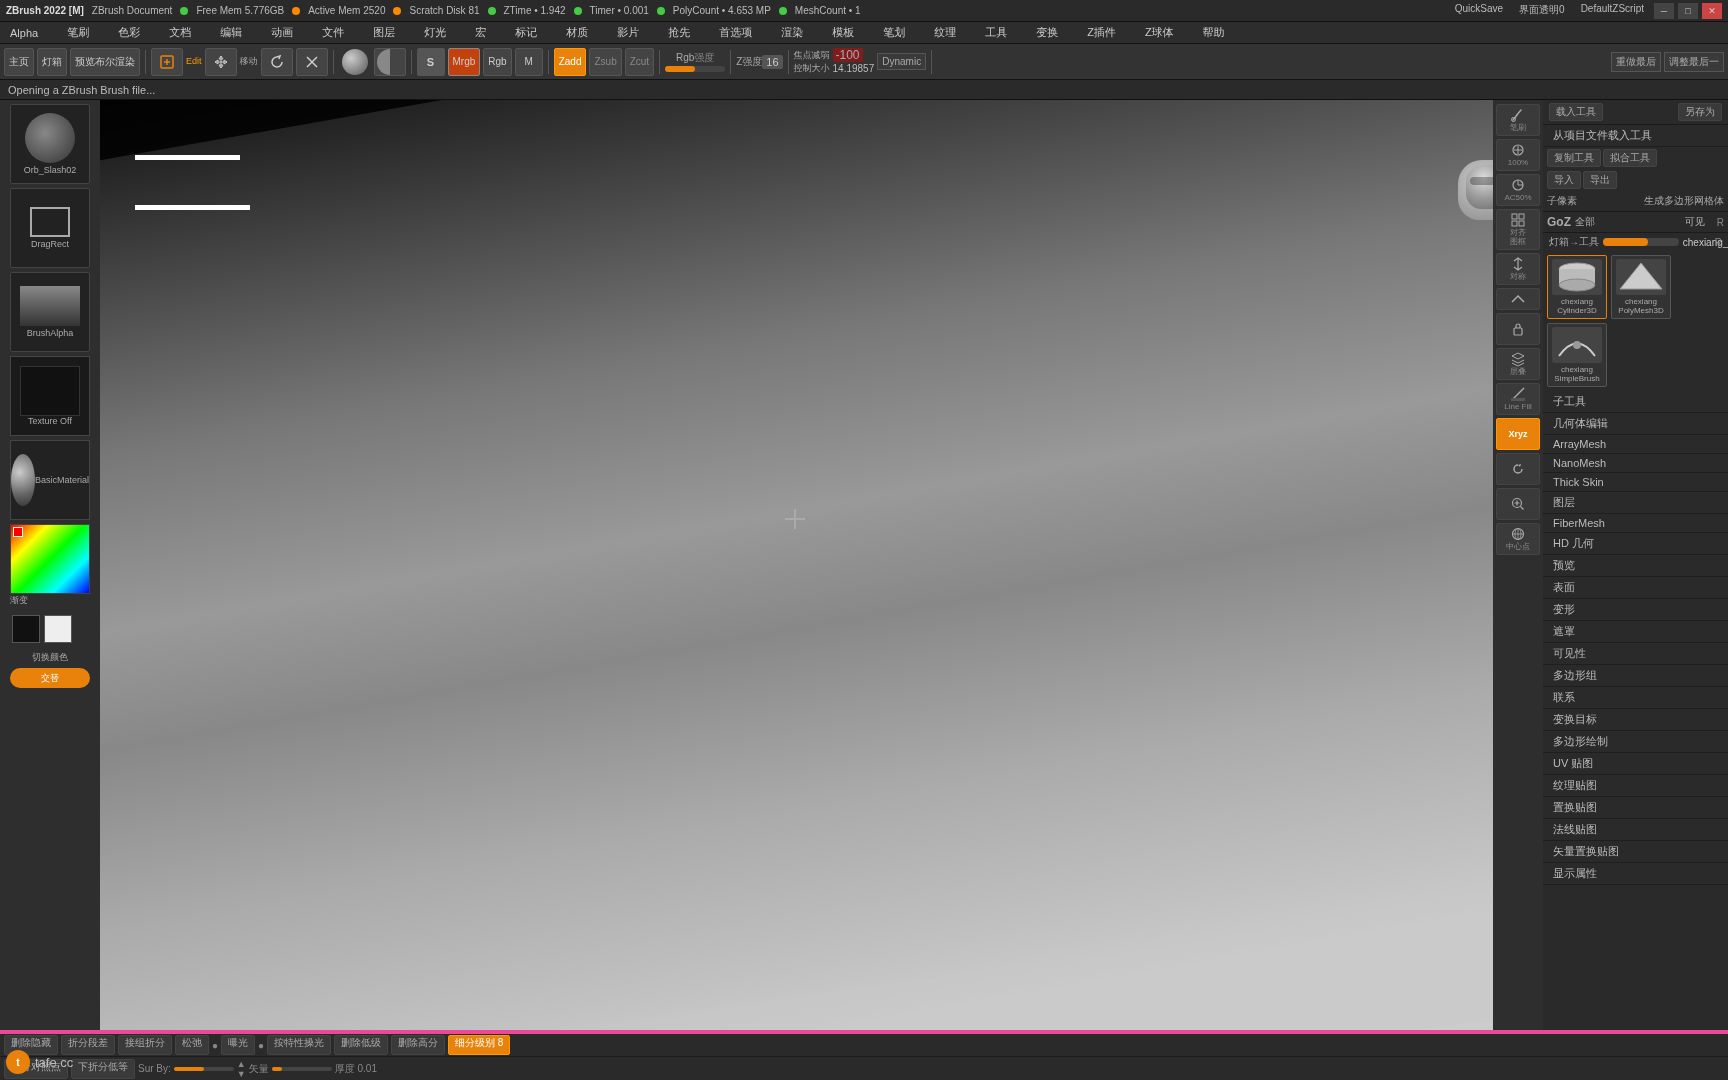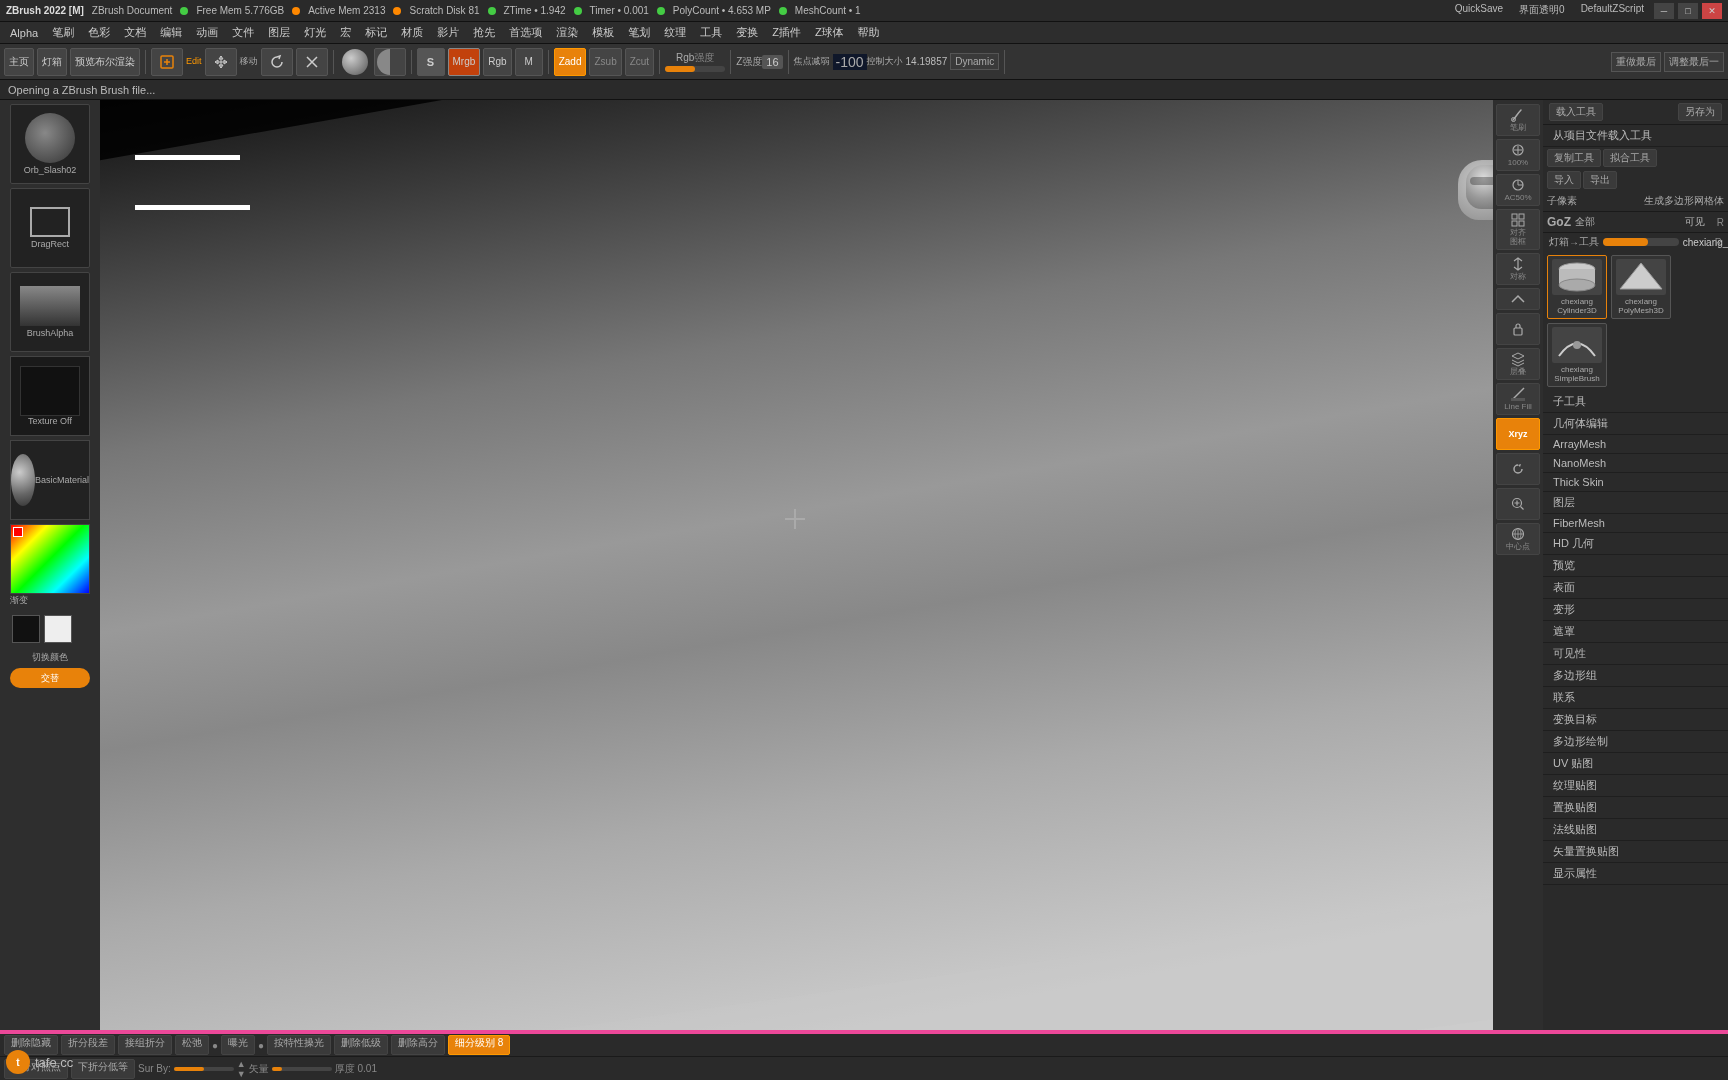--- a/index.html
+++ b/index.html
@@ -51,21 +51,21 @@
       top: 22px; left: 0; right: 0;
       height: 22px;
       background: #2d2d2d;
       display: flex;
       align-items: center;
       padding: 0 4px;
       font-size: 11px;
       color: #ccc;
       z-index: 100;
       border-bottom: 1px solid #111;
-      gap: 2px;
+      gap: 17px;
     }
     .menu-item {
       padding: 2px 6px;
       cursor: pointer;
       border-radius: 2px;
       white-space: nowrap;
     }
 
     
     #toolbar {
@@ -447,21 +447,21 @@
 </head>
 <body>
 
 <div id="titlebar">
   <div class="title-section">
     <span class="title-app">ZBrush 2022 [M]</span>
     <span>ZBrush Document</span>
     <span class="dot dot-green"></span>
     <span>Free Mem 5.776GB</span>
     <span class="dot dot-orange"></span>
-    <span>Active Mem <span>2313</span></span>
+    <span>Active Mem <span>2520</span></span>
     <span class="dot dot-orange"></span>
     <span>Scratch Disk <span>81</span></span>
     <span class="dot dot-green"></span>
     <span>ZTime • <span>1.942</span></span>
     <span class="dot dot-green"></span>
     <span>Timer • <span>0.001</span></span>
     <span class="dot dot-green"></span>
     <span>PolyCount • <span>4.653 MP</span></span>
     <span class="dot dot-green"></span>
     <span>MeshCount • <span>1</span></span>
@@ -563,24 +563,24 @@
       </div>
     </div>
   </div>
   <div class="toolbar-divider"></div>
   <div style="display:flex;flex-direction:row;align-items:center;">
     <div class="intensity-label">Z强度</div>
     <div class="intensity-value">16</div>
   </div>
   <div class="toolbar-divider"></div>
 
-  <div style="display:flex;flex-direction:row;font-size:9px;color:#aaa;text-align:right;">
+  <div style="display:flex;flex-direction:column;font-size:9px;color:#aaa;text-align:right;">
     <div style="display:flex;align-items:center;gap:3px;">
       <span>焦点减弱</span>
-      <span style="background:#0f172a;padding:0 3px;font-size:14px;">-100</span>
+      <span style="background:#7f1d1d;padding:0 3px;font-size:12px;">-100</span>
     </div>
     <div style="display:flex;align-items:center;gap:3px;">
       <span>控制大小</span>
       <span style="font-size:10px;color:#bbb;">14.19857</span>
     </div>
   </div>
   <div style="padding:2px 4px;background:#3a3a3a;border:1px solid #555;font-size:10px;color:#aaa;cursor:pointer;">Dynamic</div>
   <div class="toolbar-divider"></div>
   <div style="padding:2px 4px;background:#3a3a3a;border:1px solid #555;font-size:10px;color:#aaa;cursor:pointer;margin-left:auto;">重做最后</div>
   <div style="padding:2px 4px;background:#3a3a3a;border:1px solid #555;font-size:10px;color:#aaa;cursor:pointer;">调整最后一</div>

